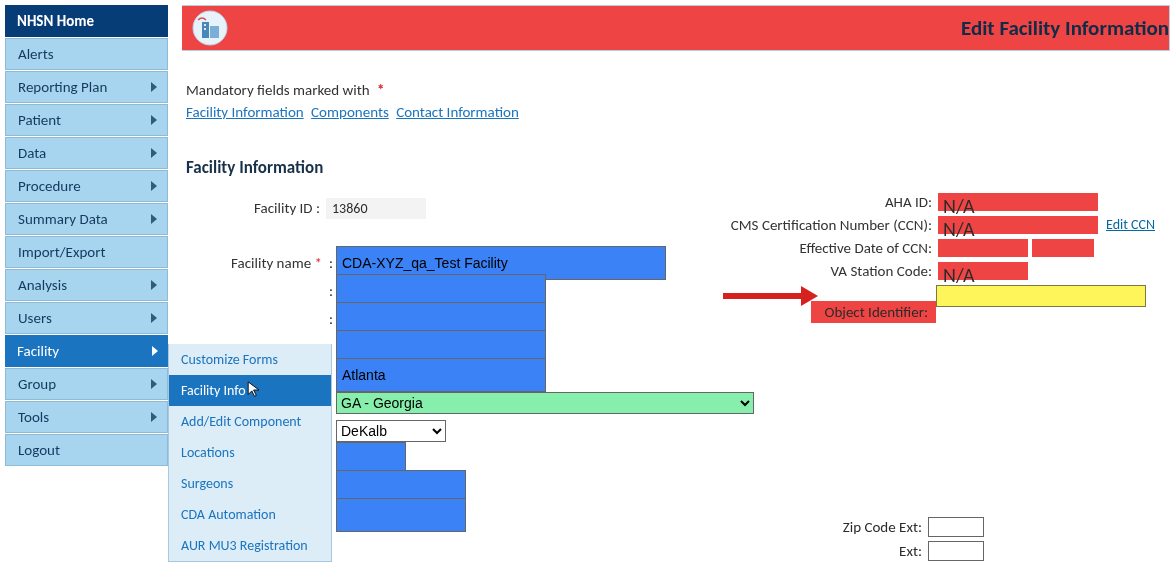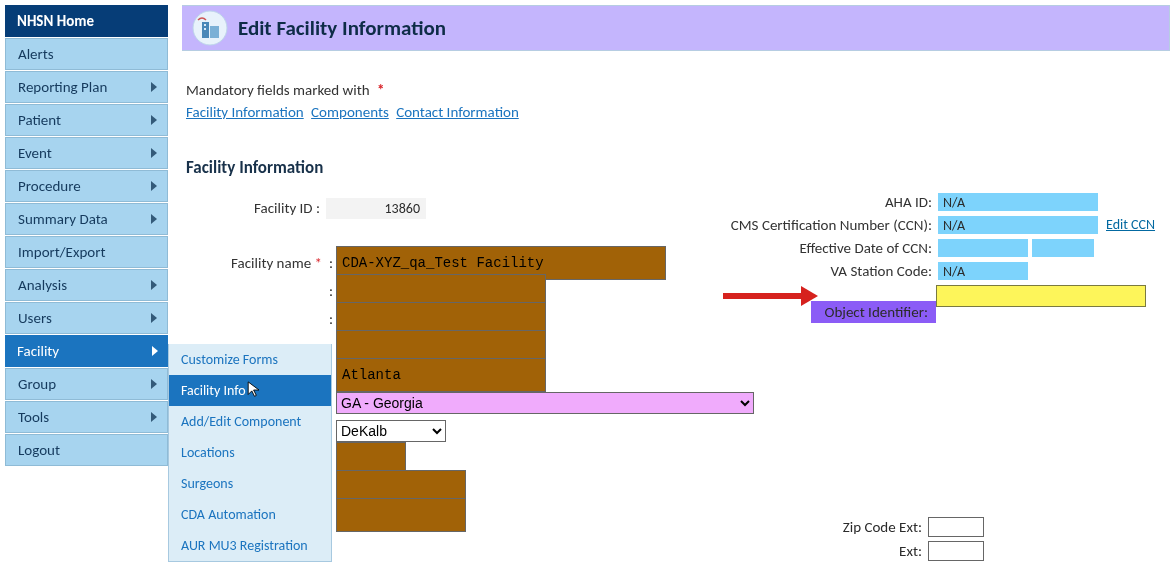--- a/index.html
+++ b/index.html
@@ -87,26 +87,27 @@
   
   .main {
     flex: 1;
     padding: 0 0 0 18px;
     position: relative;
   }
   .header-bar {
     display: flex;
     align-items: center;
     height: 46px;
-    background: #c4b5fd;
+    background: #ef4444;
     border: 1px solid #b6cde2;
     border-left: none;
     padding-left: 10px;
     margin-top: 5px;
     margin-left: -4px;
+    justify-content: space-between;
   }
   .header-icon svg { display:block; }
   .page-title {
     font-size: 21px;
     font-weight: 700;
     color: #0e2c47;
     margin-left: 10px;
   }
   .mandatory-note {
     margin-top: 30px;
@@ -139,46 +140,46 @@
     align-items: center;
     height: 24px;
   }
   .lbl {
     text-align: right;
     font-size: 15px;
     color: #333;
     padding-right: 6px;
   }
   .lbl-l { width: 140px; }
-  .val-l { width: 100px; font-size: 14px; background:#f3f3f3; padding:2px 6px;text-align:right; }
+  .val-l { width: 100px; font-size: 14px; background:#f3f3f3; padding:2px 6px; }
   .right-block {
     position: absolute;
     top: -6px;
     right: 12px;
   }
   .right-block .row { height: 23px; }
   .right-block .lbl { width: 240px; }
   .right-block .rv {
     width: 160px; height:18px;
-    background:#7dd3fc;
-    font-size:14px;
+    background:#ef4444;
+    font-size:20px;
     padding:1px 5px;
   }
   .edit-ccn {
     color:#0369a1;
     text-decoration: underline;
     font-size:14px;
     margin-left: 8px;
     white-space: nowrap;
   }
   .oid-row {
     margin-top: 2px;
   }
   .oid-label-wrap {
-    background: #8b5cf6;
+    background: #ef4444;
     padding: 2px 8px;
     width: 125px;
     text-align: right;
     margin-top: 33px;
   }
   .oid-input {
     width: 210px;
     height: 22px;
     background: #fdf55a;
     border: 1px solid #7a7a40;
@@ -204,26 +205,26 @@
     color: #333;
     padding-right: 4px;
   }
   .form-row .flabel .req { color:#d9252b; }
   .form-row .colon { width: 10px; text-align:center; }
   .text-input {
     border: 1px solid #666;
     height: 22px;
     padding: 16px 5px;
     font-size: 14px;
-    font-family: Liberation Mono, monospace;
-    background:#a16207;
+    font-family: Liberation Sans, sans-serif;
+    background:#3b82f6;
   }
   .w-long { width: 330px; }
   .w-med  { width: 210px; }
-  .select-long { width: 418px; height: 22px; border:1px solid #666; font-size:14px; background:#f0abfc; }
+  .select-long { width: 418px; height: 22px; border:1px solid #666; font-size:14px; background:#86efac; }
   .select-short { width: 110px; height: 22px; border:1px solid #666; font-size:14px; background:#fff; }
   .w-short { width: 70px; }
   .w-med2 { width: 130px; }
   .right-mini {
     position:absolute;
     right: 186px;
     bottom: 24px;
     text-align: right;
     font-size: 15px;
   }
@@ -245,21 +246,21 @@
       </div>
     <div class="nav-item">
         <span>Reporting Plan</span>
         <span class="caret"></span>
       </div>
     <div class="nav-item">
         <span>Patient</span>
         <span class="caret"></span>
       </div>
     <div class="nav-item">
-        <span>Event</span>
+        <span>Data</span>
         <span class="caret"></span>
       </div>
     <div class="nav-item">
         <span>Procedure</span>
         <span class="caret"></span>
       </div>
     <div class="nav-item">
         <span>Summary Data</span>
         <span class="caret"></span>
       </div>

